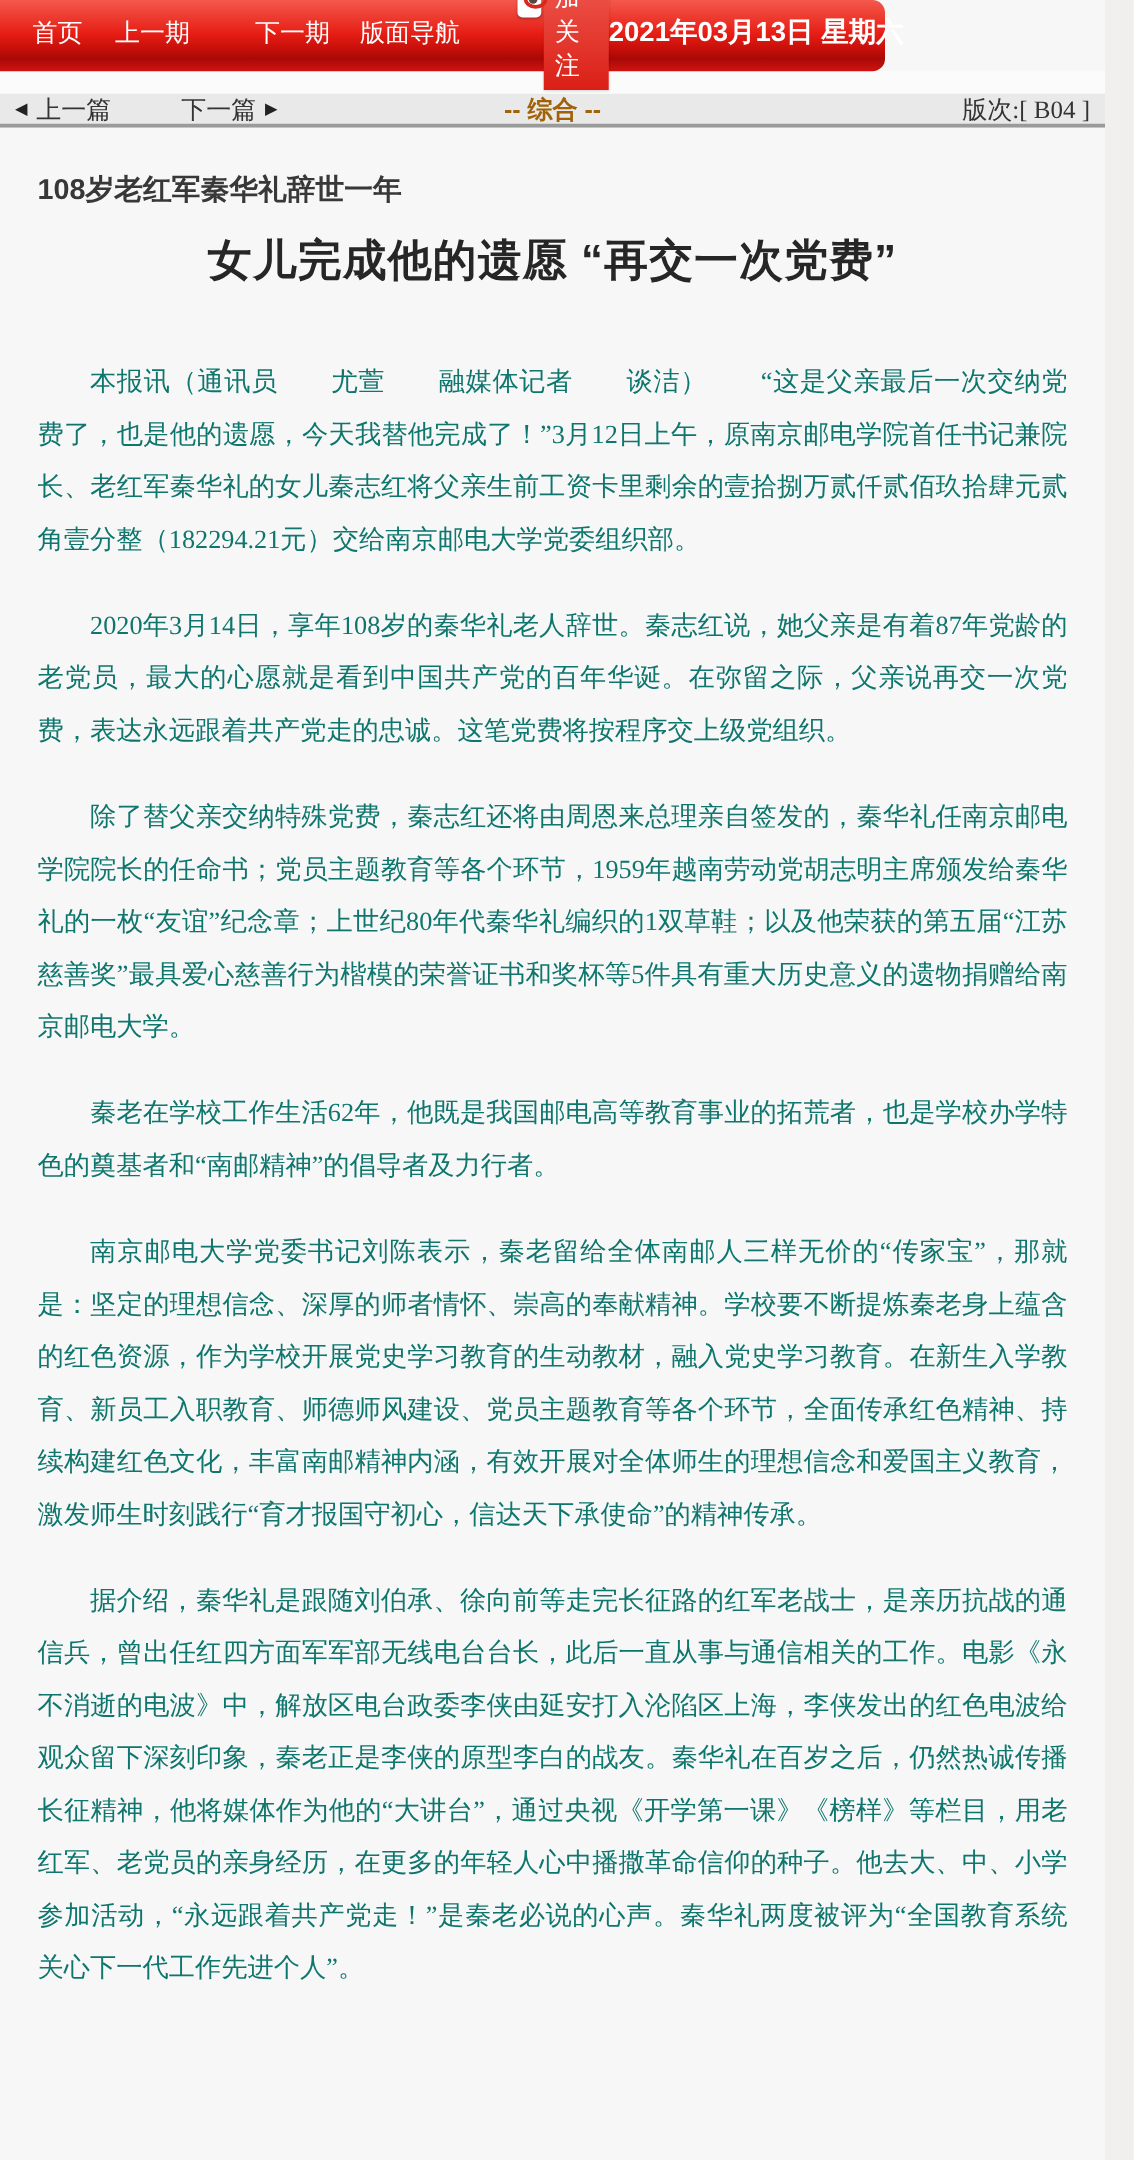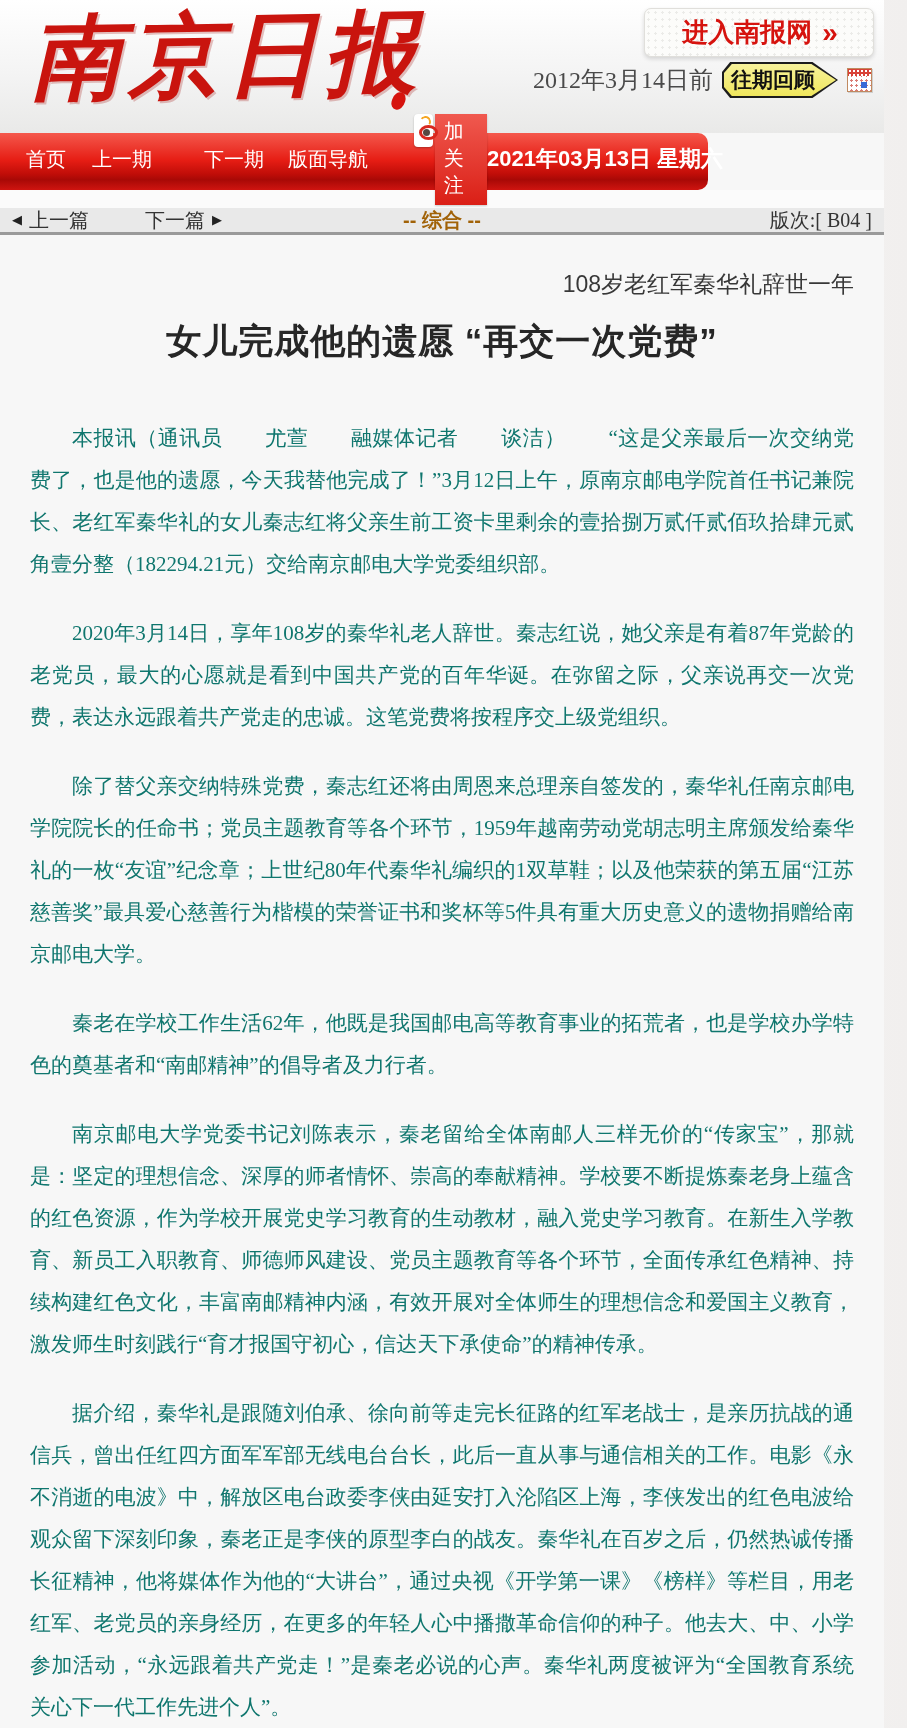--- a/index.html
+++ b/index.html
@@ -101,59 +101,38 @@
   .sn-section {
     position:absolute; left:0; right:0; text-align:center;
     font-family:"Liberation Sans","DejaVu Sans",sans-serif;
     font-weight:bold; color:#a16207; font-size:20px; pointer-events:none;
   }
   .sn-pageno { margin-left:auto; color:#333; z-index:1; }
 
   
   .article { padding:26px 30px 40px 30px; }
   .kicker {
-    text-align:right; font-family:"Liberation Sans","DejaVu Sans",sans-serif;
-    font-size:23px; font-weight:normal; color:#383838; margin-top:8px;
+    text-align:left; font-family:"Liberation Sans","DejaVu Sans",sans-serif;
+    font-size:23px; font-weight:bold; color:#383838; margin-top:8px;
   }
   .headline {
     text-align:center; font-family:"Liberation Sans","DejaVu Sans",sans-serif;
     font-size:35px; font-weight:bold; color:#262626; margin-top:18px; letter-spacing:1px;
   }
   .body-text { margin-top:52px; }
   .body-text p {
     font-size:21px; color:#0f766e; line-height:2.0;
     text-align:justify; text-indent:2em; margin-bottom:27px;
   }
 </style>
 </head>
 <body>
 
 <div class="page">
 
-  <header class="masthead">
-    <div class="logo">南京日报</div>
-
-    <div class="enter-btn">
-      <span>进入南报网</span>
-      <span class="chev">»</span>
-    </div>
-
-    <div class="archive-row">
-      <span class="archive-date">2012年3月14日前</span>
-      <div class="archive-btn">
-        <div class="inner">往期回顾</div>
-      </div>
-      <span class="cal">
-        <span class="cal-top"></span>
-        <span class="cal-body">
-            <i class="cal-blue"></i>
-          </span>
-      </span>
-    </div>
-  </header>
 
   <nav class="rednav">
     <div class="rednav-row">
       <span class="rednav-link rn-home">首页</span>
       <span class="rednav-link rn-prev">上一期</span>
       <span class="rednav-link rn-next">下一期</span>
       <span class="rednav-link rn-pagenav">版面导航</span>
       <span class="weibo">
         <span class="weibo-flame"></span>
         <span class="weibo-box">

